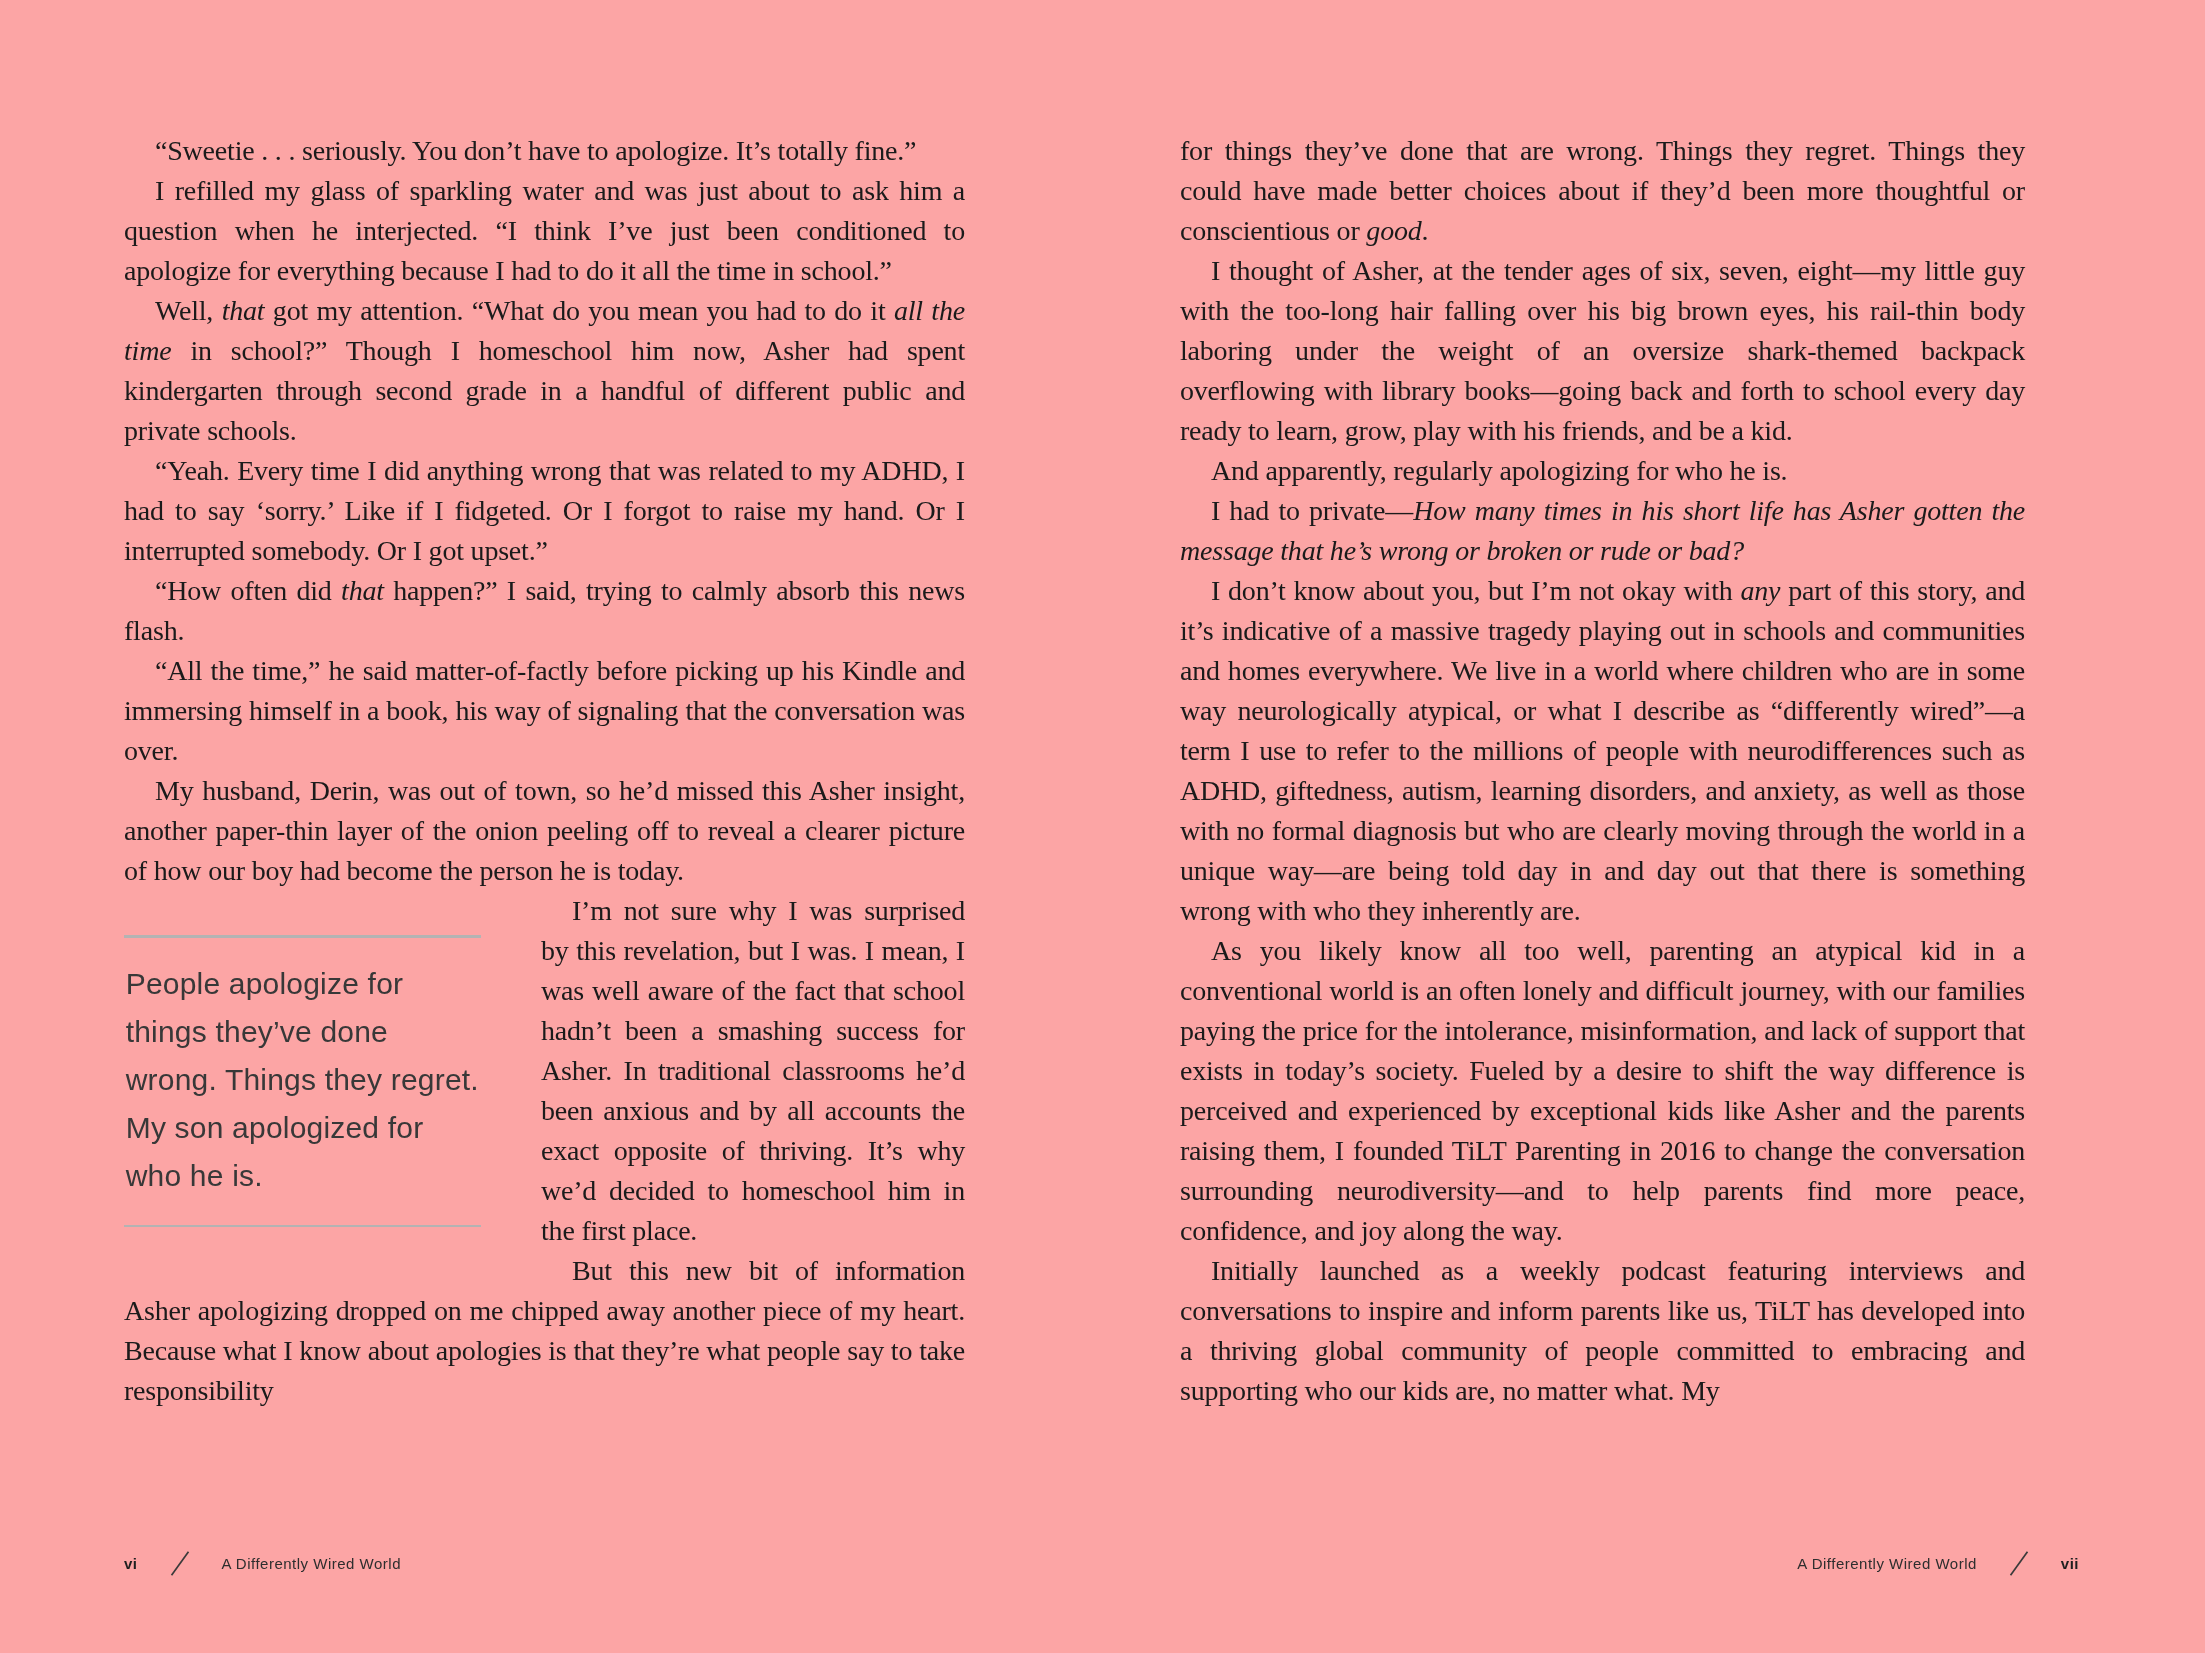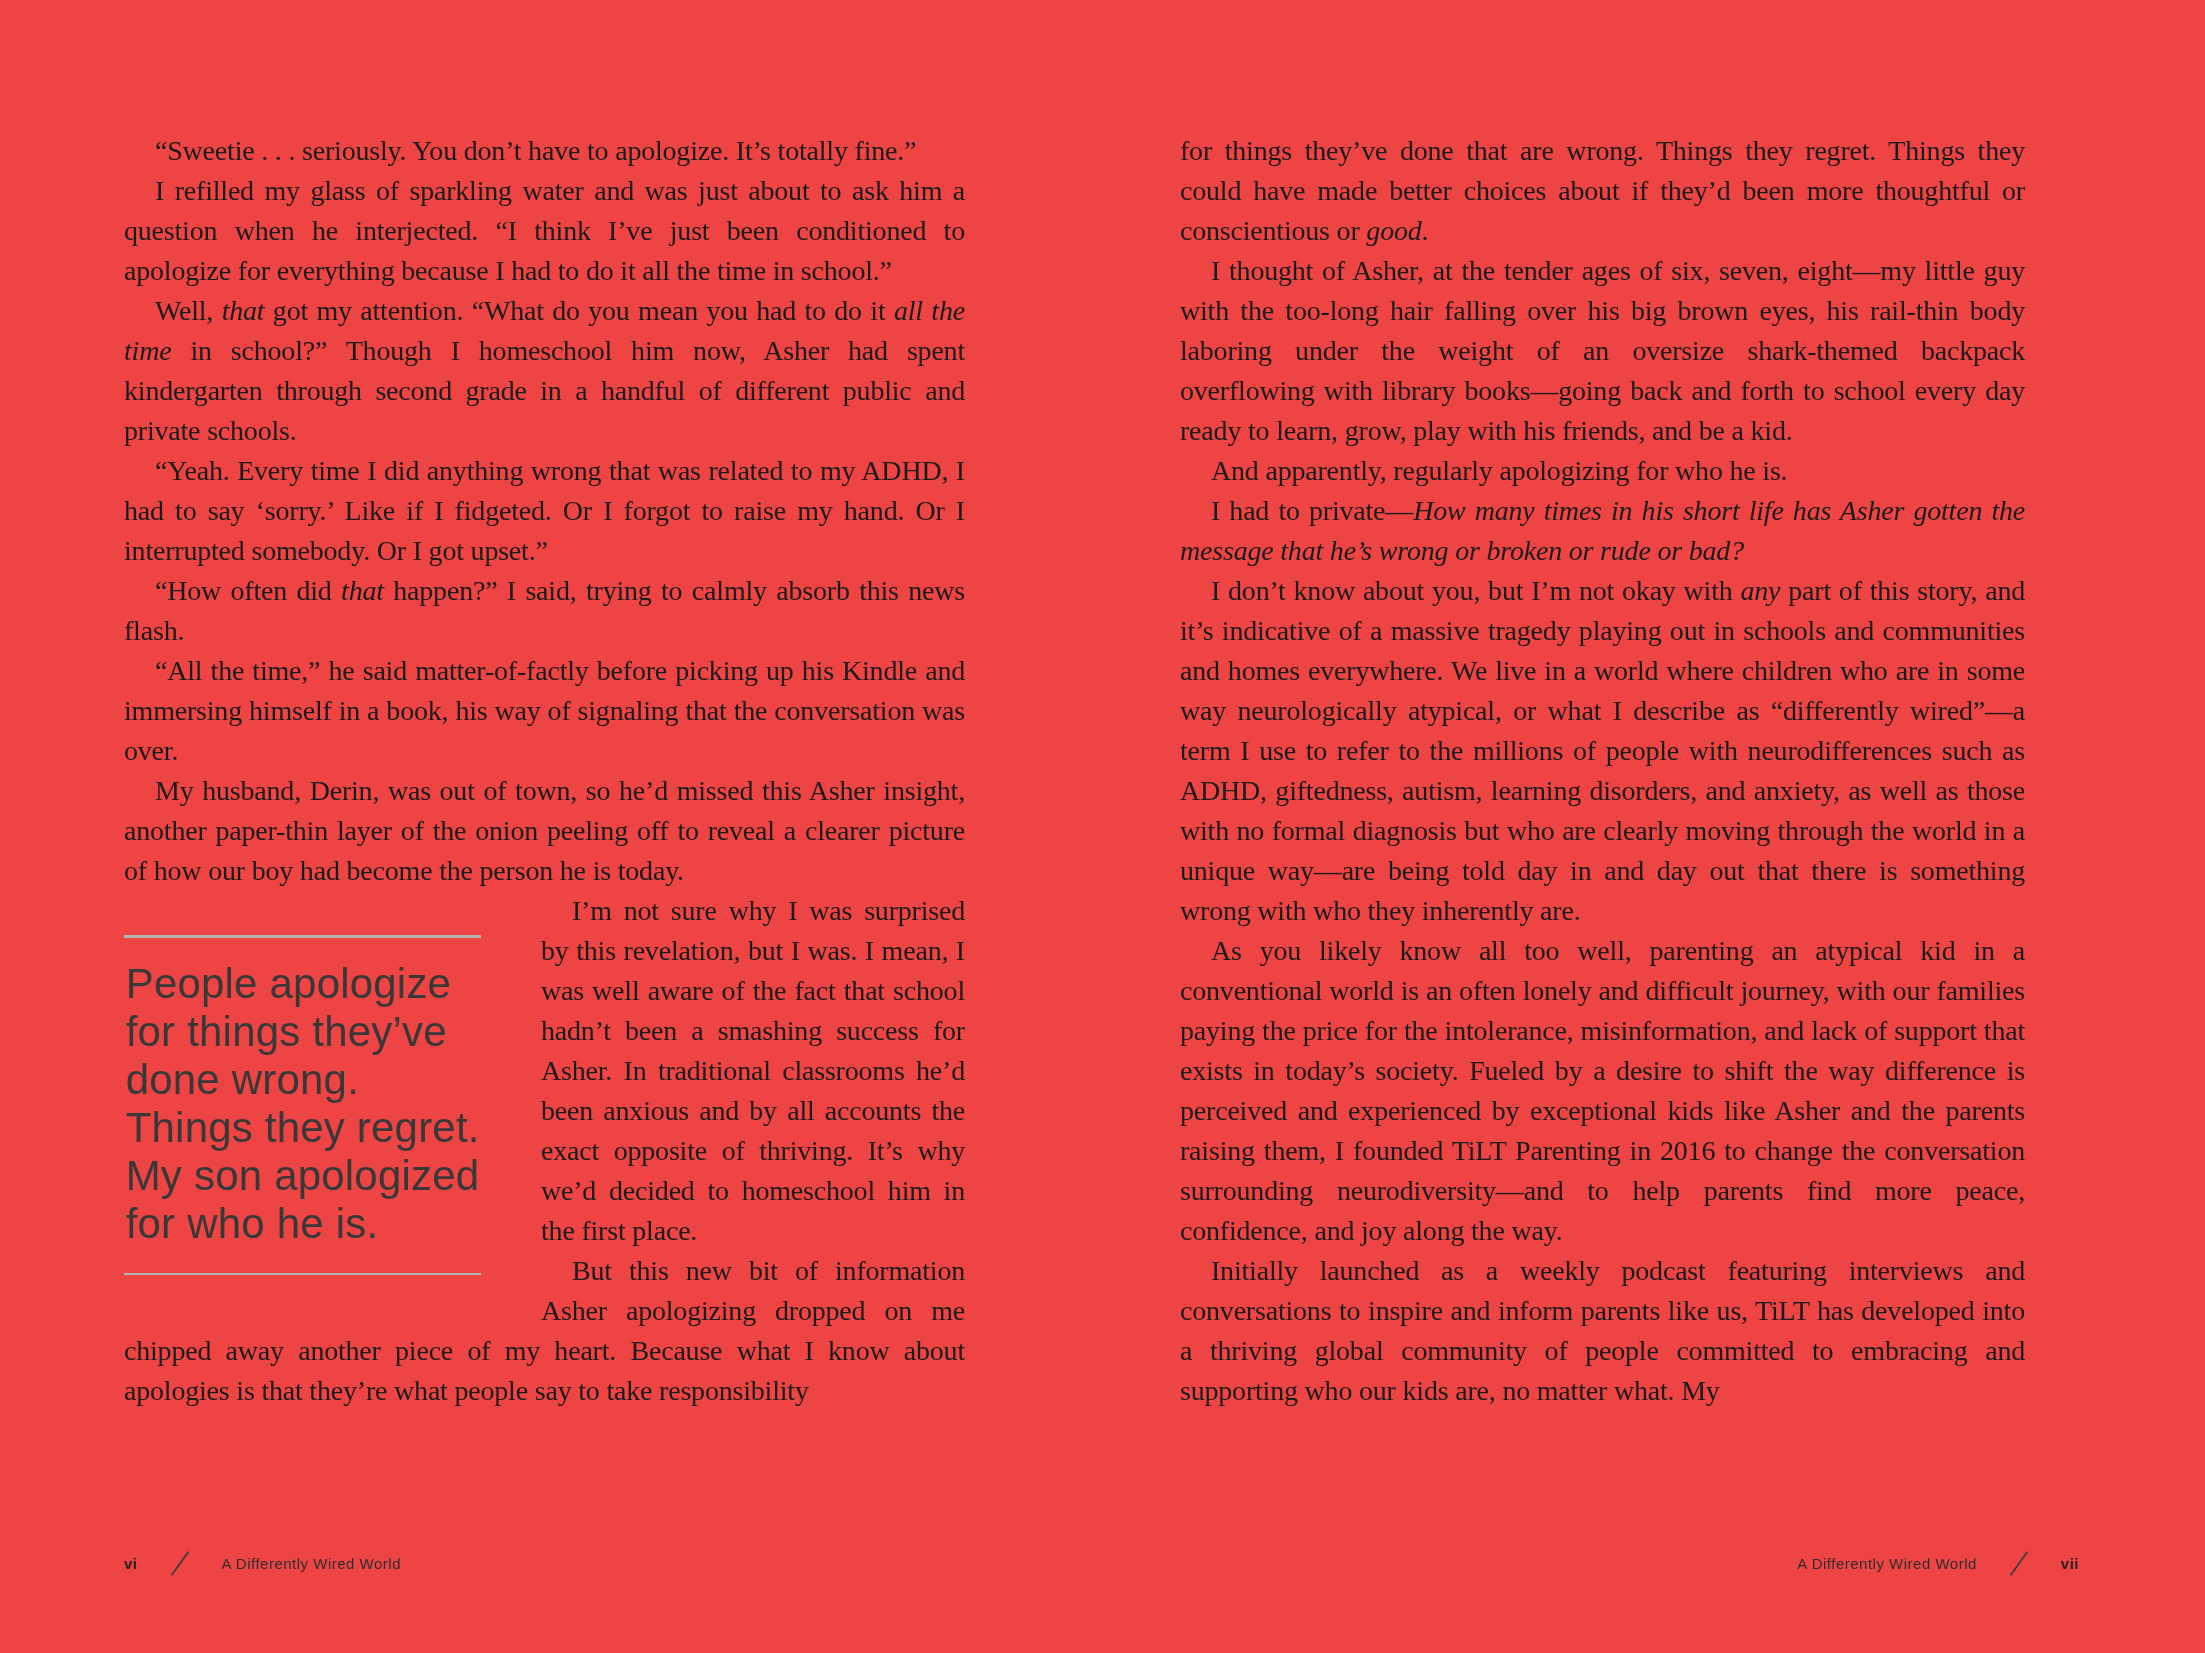--- a/index.html
+++ b/index.html
@@ -4,21 +4,21 @@
 <style>
   html, body {
     margin: 0;
     padding: 0;
     background: #ffffff;
   }
   .spread {
     position: relative;
     width: 2205px;
     height: 1654px;
-    background: #ef4444;
+    background: #fca5a5;
     overflow: hidden;
     font-family: "Liberation Serif", serif;
     color: #1b1b1b;
   }
   .text-col {
     position: absolute;
     top: 131px;
     text-align: justify;
     font-size: 28px;
     line-height: 40px;
@@ -46,21 +46,21 @@
   .pq-rule {
     display: block;
     height: 2.5px;
     background: #b3b3b3;
   }
   .pq-text {
     display: block;
     padding: 22px 0 25.4px 1.7px;
     font-family: "Liberation Sans", sans-serif;
     font-weight: 300;
-    font-size: 42px;
+    font-size: 30px;
     line-height: 48px;
     letter-spacing: 0.2px;
     color: #383838;
     text-align: left;
   }
 
   .footer {
     position: absolute;
     top: 1549px;
     display: flex;

